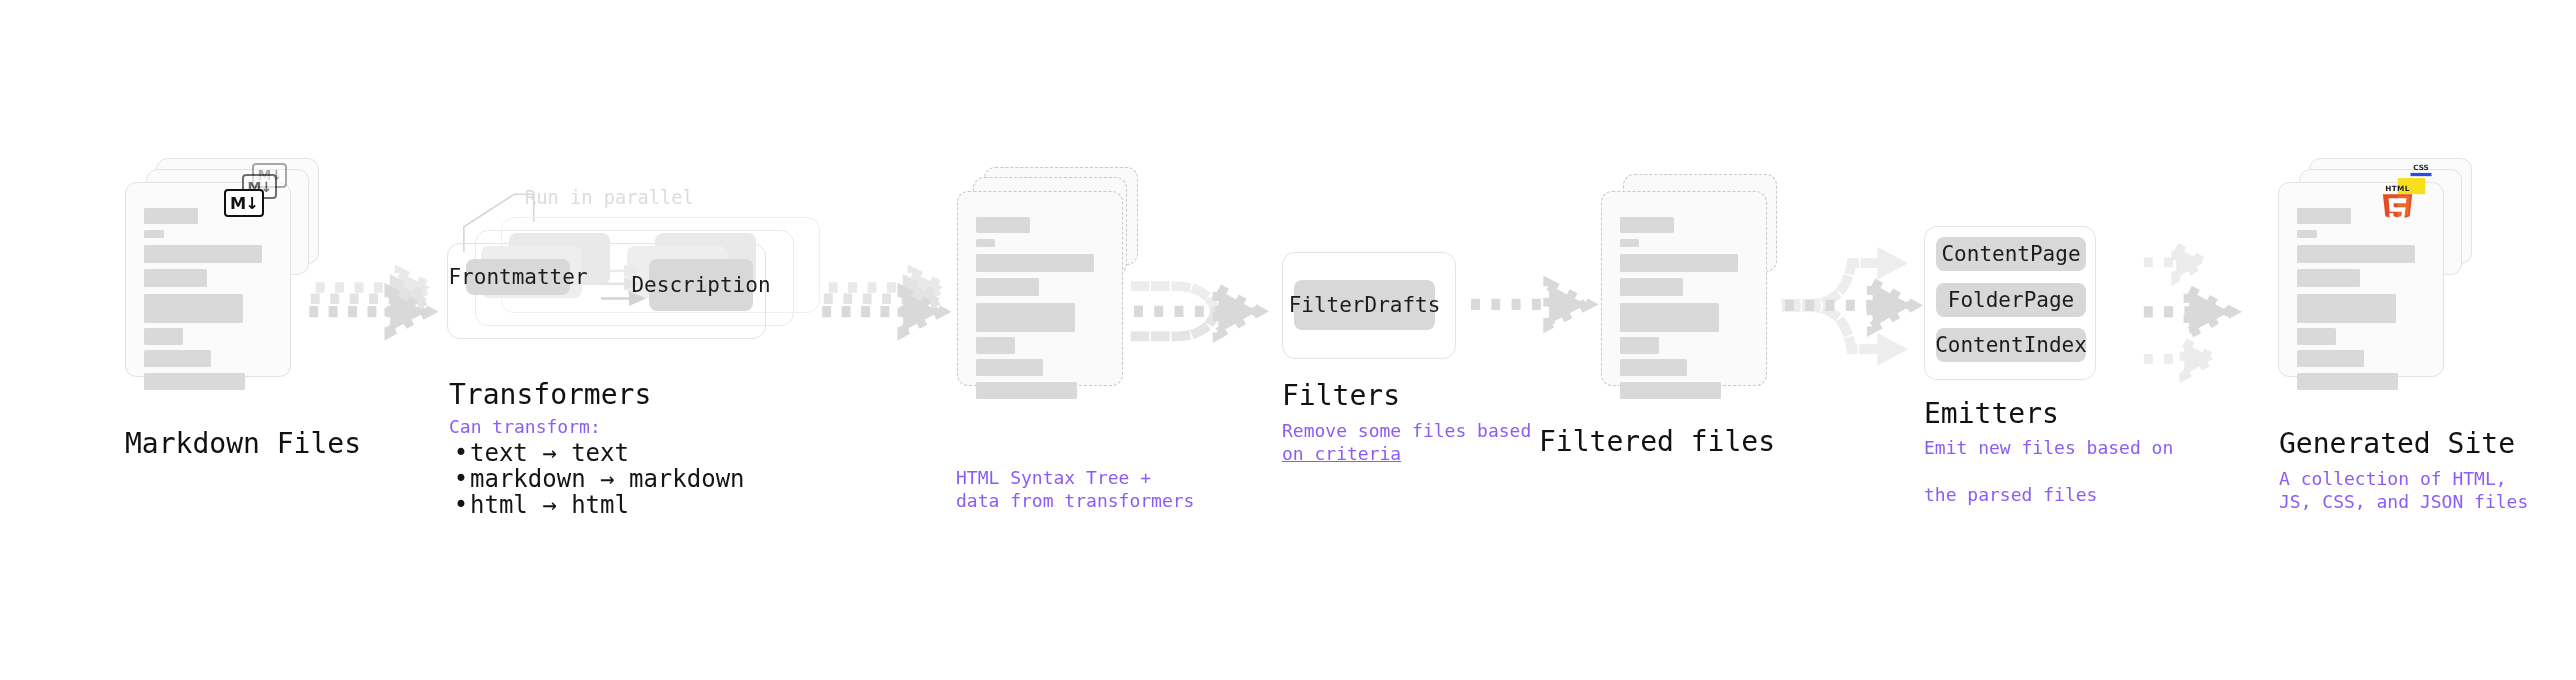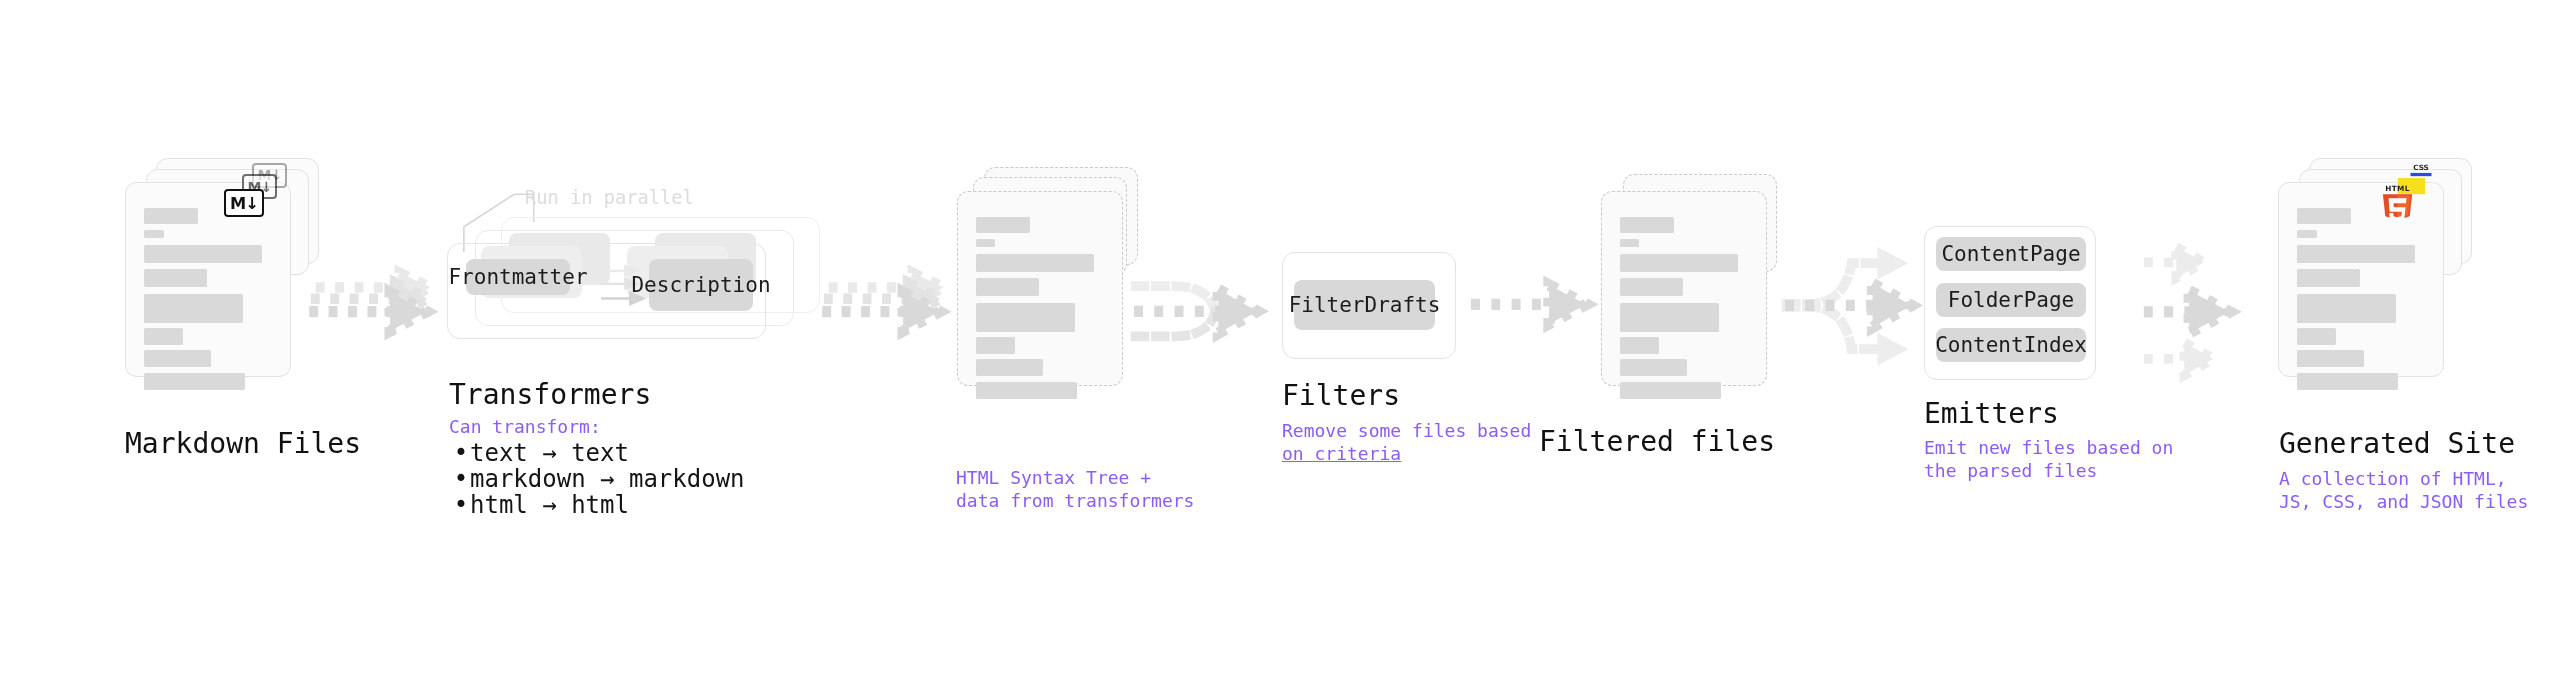--- a/index.html
+++ b/index.html
@@ -231,21 +231,21 @@
     </g>
   </svg>
 
   <div class="panel" style="left:1924px;top:226px;width:172px;height:154px;"></div>
   <div class="chip" style="left:1936px;top:237px;width:150px;height:34px;">ContentPage</div>
   <div class="chip" style="left:1936px;top:283px;width:150px;height:34px;">FolderPage</div>
   <div class="chip" style="left:1936px;top:328px;width:150px;height:34px;">ContentIndex</div>
 
   <div class="title" style="left:1924px;top:397px;">Emitters</div>
   <div class="sub" style="left:1924px;top:435px;">Emit new files based on</div>
-  <div class="sub" style="left:1924px;top:458px;">the parsed files</div>
+  <div class="sub" style="left:1924px;top:482px;">the parsed files</div>
 
   <svg class="abs" style="left:2139px;top:234px;" width="154" height="146" viewBox="0 0 190 180">
     <g stroke="#ececec" stroke-width="12" stroke-dasharray="11 14" fill="#ececec">
       <line x1="6" y1="35" x2="50" y2="35"></line>
       <polygon points="46,16 80,35 46,54"></polygon>
     </g>
     <g stroke="#ececec" stroke-width="12" stroke-dasharray="11 14" fill="#ececec">
       <line x1="6" y1="154" x2="60" y2="154"></line>
       <polygon points="56,134 92,154 56,174"></polygon>
     </g>

